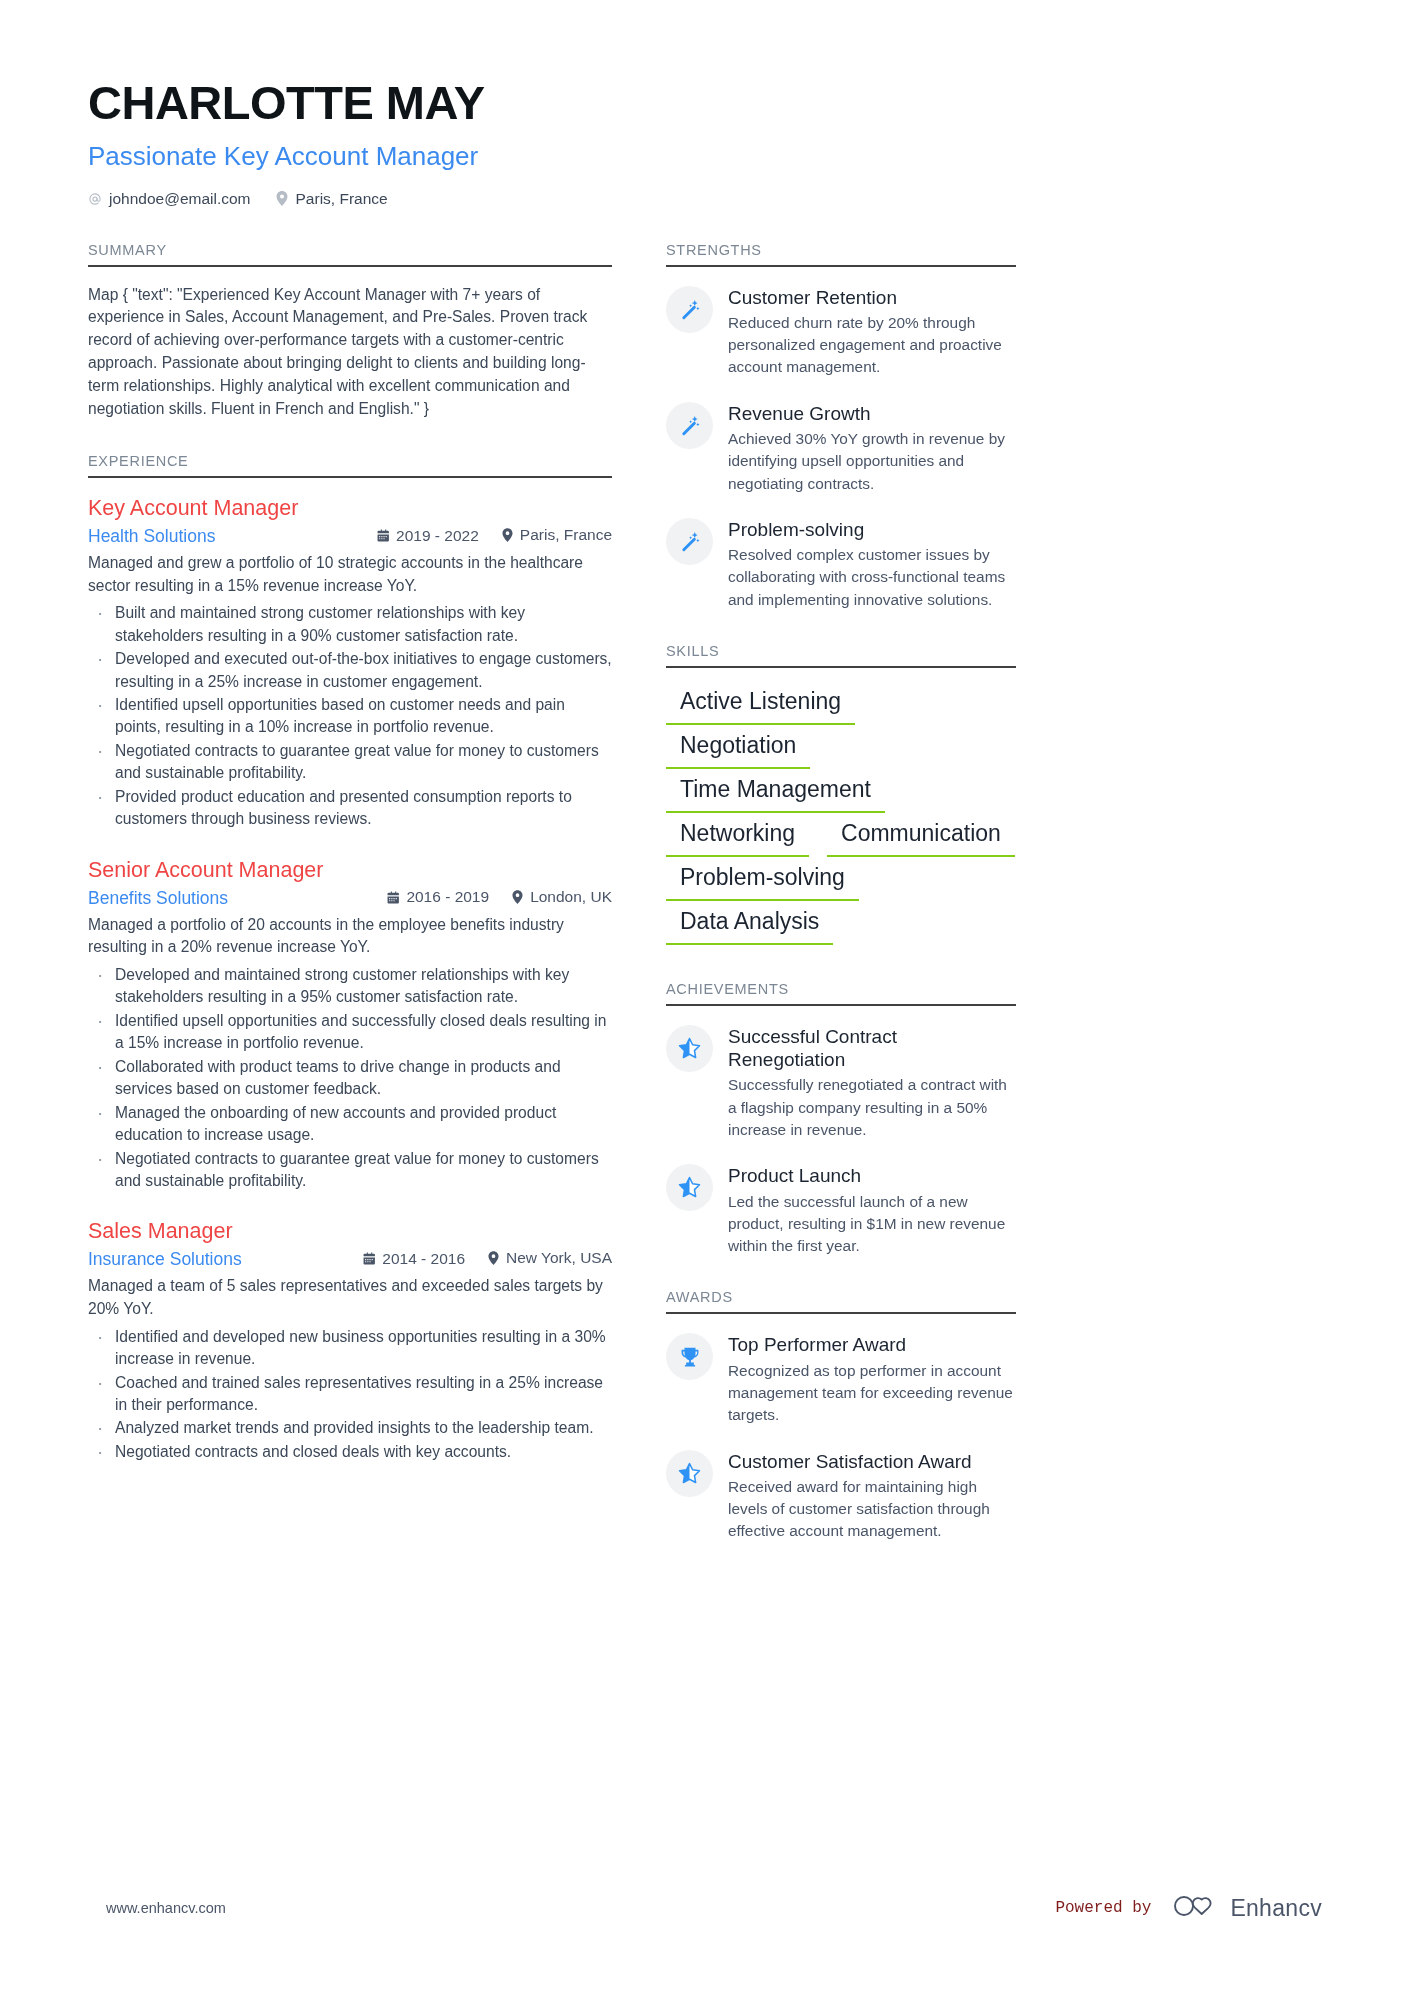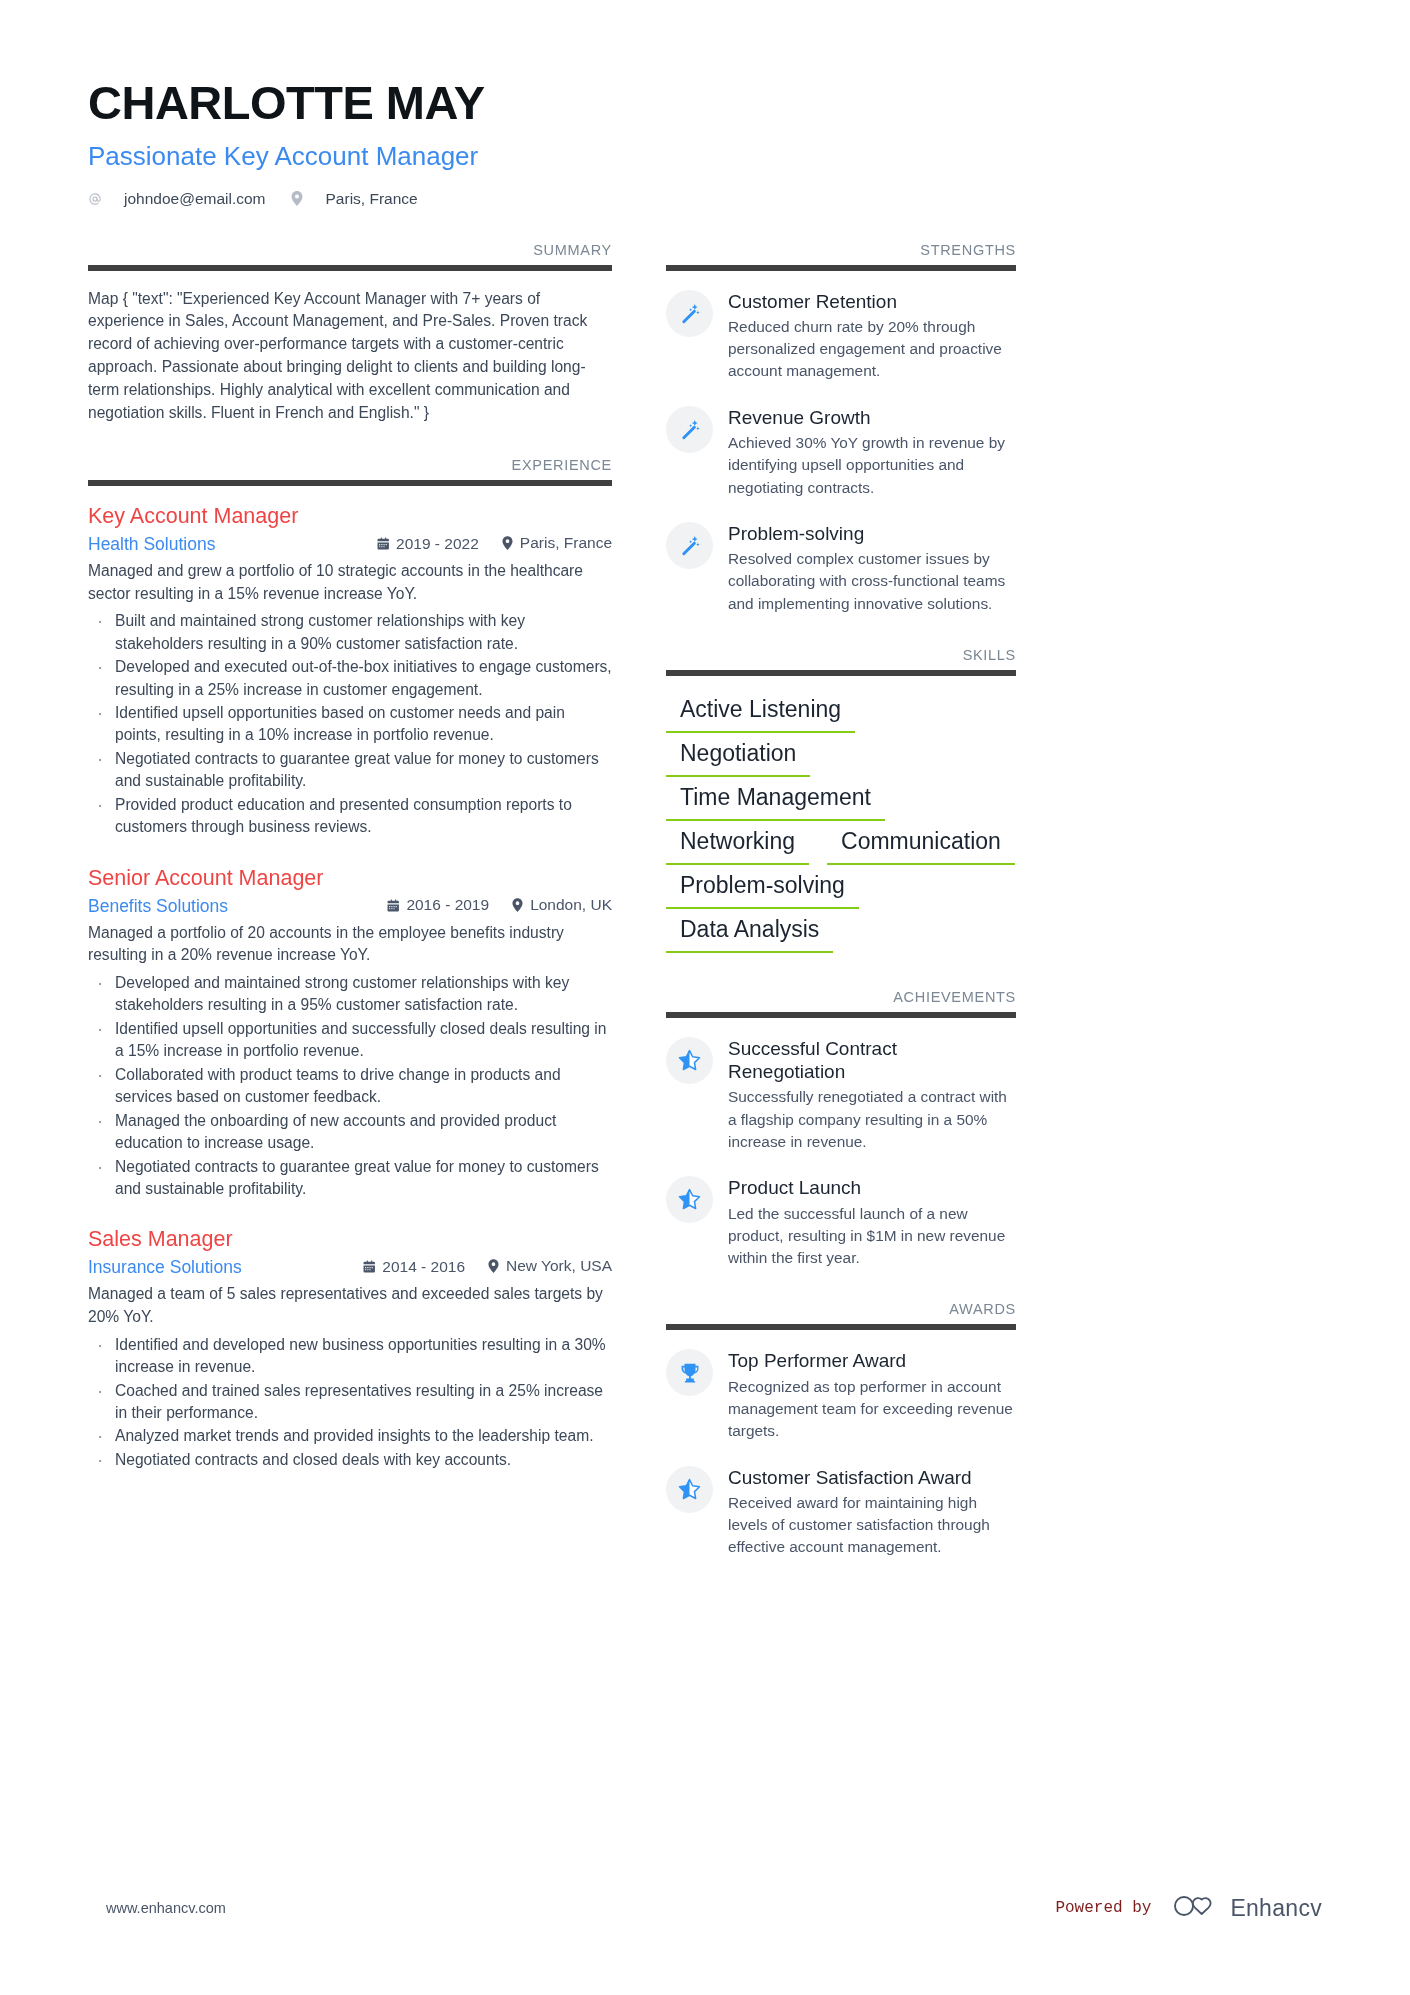--- a/index.html
+++ b/index.html
@@ -41,21 +41,21 @@
   .contact-row {
     display: flex;
     align-items: center;
     gap: 24px;
     margin-top: 17px;
   }
 
   .contact-item {
     display: flex;
     align-items: center;
-    gap: 22px;
+    gap: 7px;
     font-size: 15.5px;
     color: #3c4858;
   }
 
   .contact-item .ci {
     display: inline-flex;
     width: 14px;
     height: 16px;
     align-items: center;
     justify-content: center;
@@ -75,24 +75,23 @@
   .col-right { width: 350px; flex: 0 0 350px; }
 
   
   .section { margin-bottom: 4px; }
 
   .sec-head {
     font-size: 14.5px;
     letter-spacing: 0.7px;
     color: #7b8794;
     padding-bottom: 7px;
-    border-bottom: 6px solid #404040;
+    border-bottom: 2px solid #404040;
     margin-bottom: 17px;
     font-weight: normal;
-    text-align: right;
   }
 
   .sec-gap { margin-top: 32px; }
 
   
   .summary-text {
     font-size: 15.6px;
     line-height: 1.47;
     color: #3c4858;
   }

